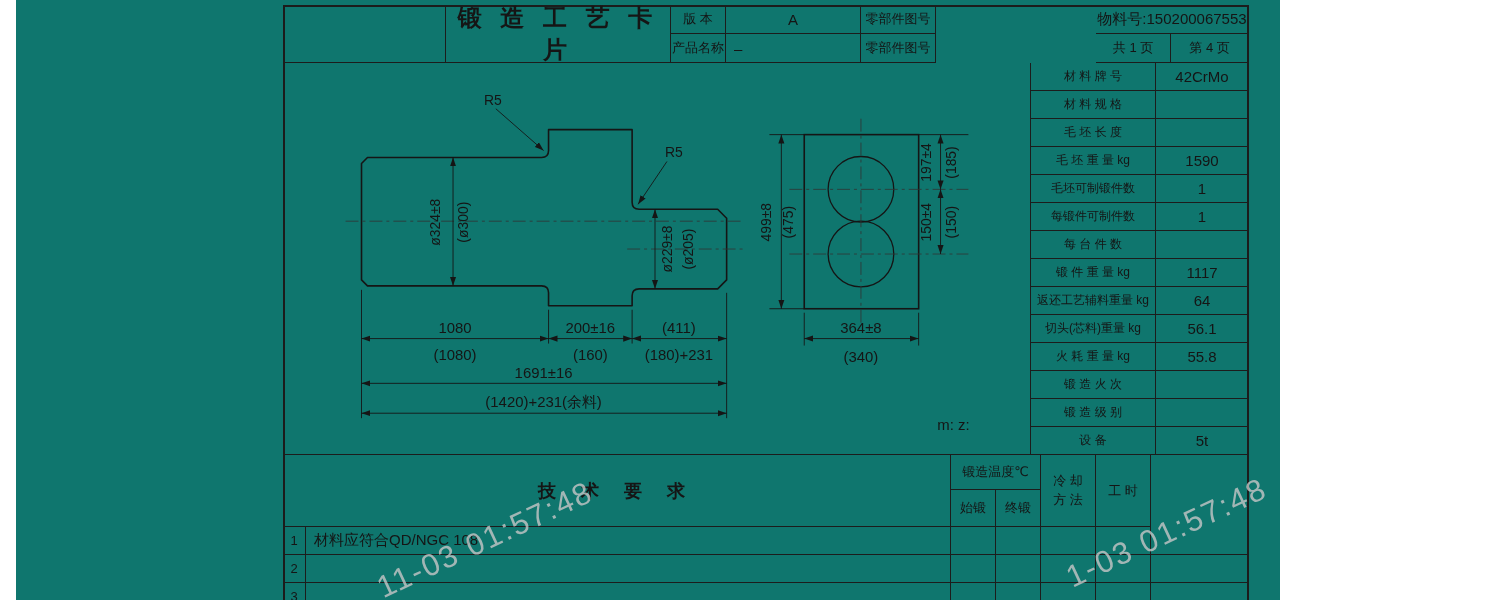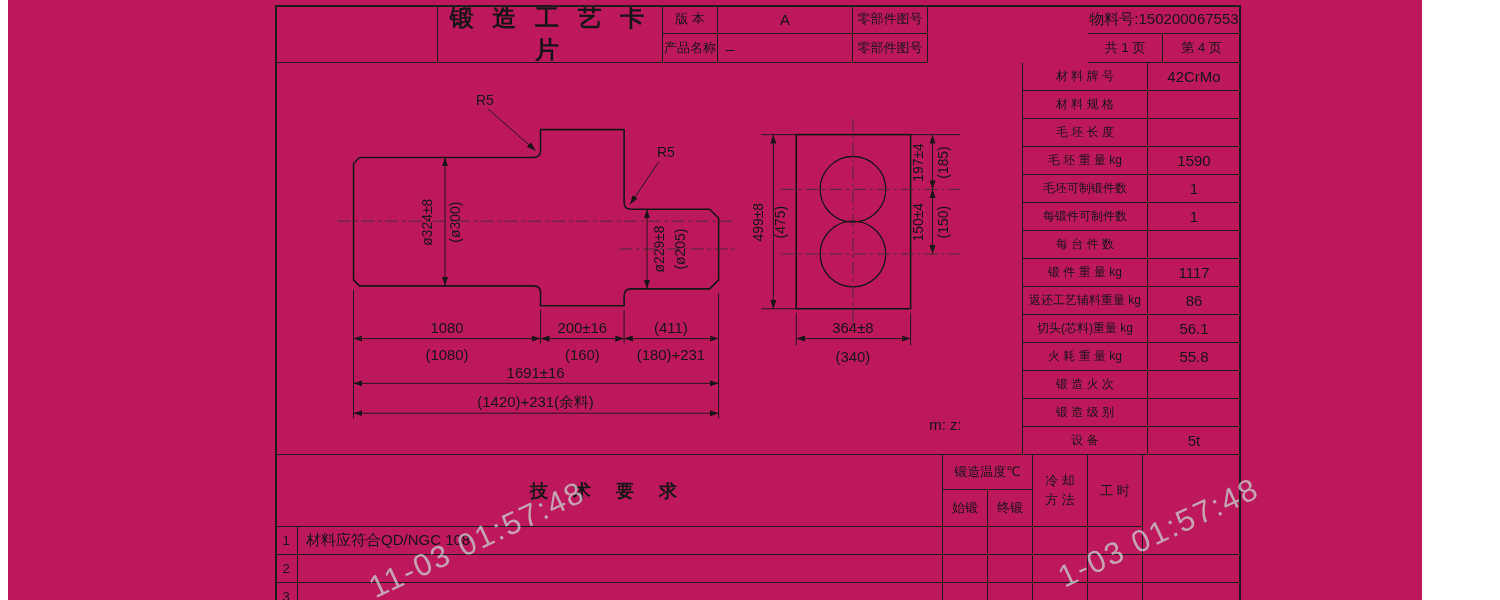--- a/index.html
+++ b/index.html
@@ -1,18 +1,18 @@
 <!DOCTYPE html>
 <html><head>
 <meta charset="utf-8">
 <style>
   * { margin:0; padding:0; box-sizing:border-box; }
   html,body { width:1500px; height:600px; }
   body { background:#fff; font-family:"Liberation Sans","DejaVu Sans",sans-serif; color:#151515; }
-  .page { position:absolute; left:8px; top:0; width:1414px; height:600px; background:#be185d; overflow:hidden; }
+  .page { position:absolute; left:16px; top:0; width:1264px; height:600px; background:#0f766e; overflow:hidden; }
   .frame { position:absolute; left:267px; top:5px; width:966px; height:606px; border:2px solid #1c1c1c; }
   .cell { position:absolute; border-right:1px solid #1c1c1c; border-bottom:1px solid #1c1c1c;
           display:flex; align-items:center; justify-content:center; font-size:13px; text-align:center;
           overflow:hidden; }
   .sheet-title { font-size:24px; font-weight:600; letter-spacing:6px; }
   .hdr-val { font-size:15px; }
   .spec-label { font-size:12px; }
   .spec-value { font-size:15px; }
   .tech-title { font-size:18px; font-weight:700; letter-spacing:10px; }
   .left-pad { justify-content:flex-start; padding-left:8px; text-align:left; }
@@ -53,21 +53,21 @@
   <div class="cell spec-value" style="left:1140px;top:147px;width:93px;height:28px">1590</div>
   <div class="cell spec-label" style="left:1015px;top:175px;width:125px;height:28px">毛坯可制锻件数</div>
   <div class="cell spec-value" style="left:1140px;top:175px;width:93px;height:28px">1</div>
   <div class="cell spec-label" style="left:1015px;top:203px;width:125px;height:28px">每锻件可制件数</div>
   <div class="cell spec-value" style="left:1140px;top:203px;width:93px;height:28px">1</div>
   <div class="cell spec-label" style="left:1015px;top:231px;width:125px;height:28px">每 台 件 数</div>
   <div class="cell spec-value" style="left:1140px;top:231px;width:93px;height:28px"></div>
   <div class="cell spec-label" style="left:1015px;top:259px;width:125px;height:28px">锻 件 重 量 kg</div>
   <div class="cell spec-value" style="left:1140px;top:259px;width:93px;height:28px">1117</div>
   <div class="cell spec-label" style="left:1015px;top:287px;width:125px;height:28px">返还工艺辅料重量 kg</div>
-  <div class="cell spec-value" style="left:1140px;top:287px;width:93px;height:28px">86</div>
+  <div class="cell spec-value" style="left:1140px;top:287px;width:93px;height:28px">64</div>
   <div class="cell spec-label" style="left:1015px;top:315px;width:125px;height:28px">切头(芯料)重量 kg</div>
   <div class="cell spec-value" style="left:1140px;top:315px;width:93px;height:28px">56.1</div>
   <div class="cell spec-label" style="left:1015px;top:343px;width:125px;height:28px">火 耗 重 量 kg</div>
   <div class="cell spec-value" style="left:1140px;top:343px;width:93px;height:28px">55.8</div>
   <div class="cell spec-label" style="left:1015px;top:371px;width:125px;height:28px">锻 造 火 次</div>
   <div class="cell spec-value" style="left:1140px;top:371px;width:93px;height:28px"></div>
   <div class="cell spec-label" style="left:1015px;top:399px;width:125px;height:28px">锻 造 级 别</div>
   <div class="cell spec-value" style="left:1140px;top:399px;width:93px;height:28px"></div>
   <div class="cell spec-label" style="left:1015px;top:427px;width:125px;height:28px">设 备</div>
   <div class="cell spec-value" style="left:1140px;top:427px;width:93px;height:28px">5t</div>

